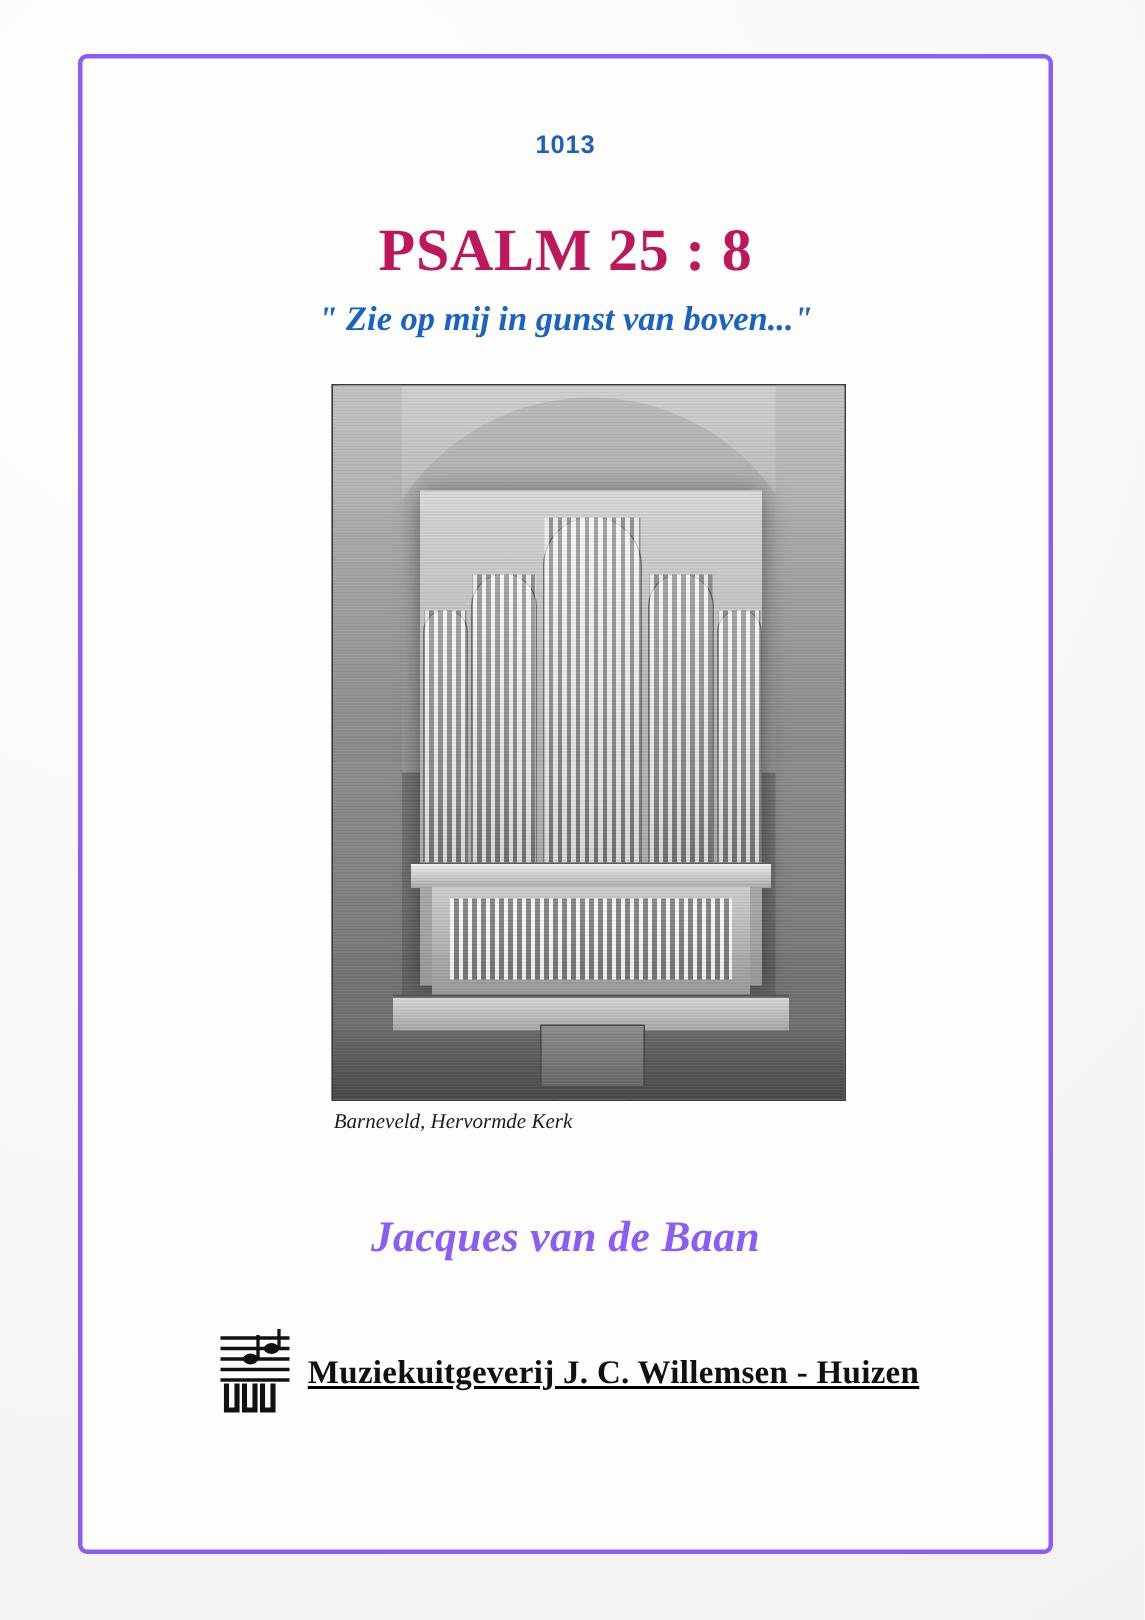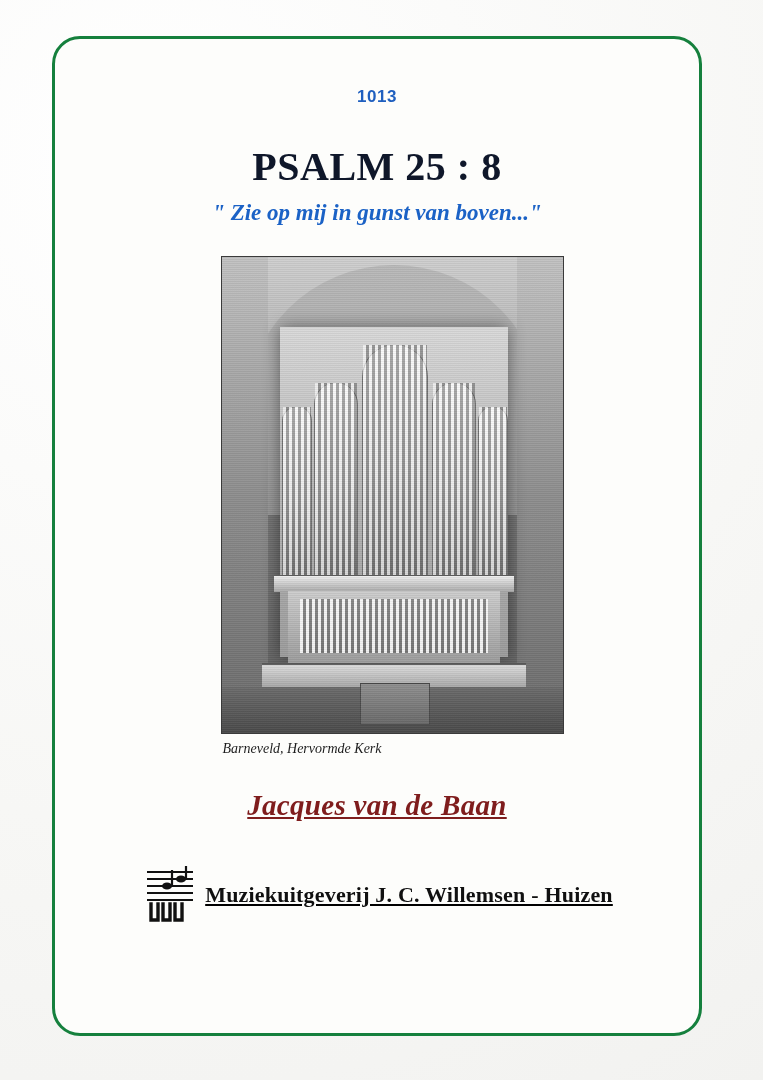--- a/index.html
+++ b/index.html
@@ -24,22 +24,22 @@
       radial-gradient(circle at 20% 15%, #ffffff 0%, #f7f7f5 60%, #f2f2f0 100%);
   }
 
   
   .cover-border {
     position: absolute;
     left: 52px;
     top: 36px;
     width: 650px;
     height: 1000px;
-    border: 3px solid #15803d;
-    border-radius: 28px;
+    border: 3px solid #8b5cf6;
+    border-radius: 6px;
     box-sizing: border-box;
     background: #fdfdfb;
   }
   .cover-inner {
     position: absolute;
     left: 0;
     top: 0;
     right: 0;
     bottom: 0;
     display: flex;
@@ -54,21 +54,21 @@
     font-weight: 600;
     color: #1f5fbf;
     letter-spacing: 0.5px;
   }
 
   .title-main {
     margin-top: 36px;
     font-family: "Liberation Serif", serif;
     font-weight: bold;
     font-size: 40px;
-    color: #0f172a;
+    color: #be185d;
     letter-spacing: 0.5px;
   }
 
   .title-sub {
     margin-top: 10px;
     font-family: "Liberation Serif", serif;
     font-weight: bold;
     font-style: italic;
     font-size: 23px;
     color: #1b62c6;
@@ -193,28 +193,27 @@
   .ph-grain {
     position: absolute; inset: 0;
     background-image: repeating-linear-gradient(0deg,
       rgba(255,255,255,0.04) 0px, rgba(255,255,255,0.04) 1px,
       rgba(0,0,0,0.05) 1px, rgba(0,0,0,0.05) 2px);
     pointer-events: none;
   }
 
   
   .composer {
-    margin-top: 32px;
+    margin-top: 52px;
     font-family: "Liberation Serif", serif;
     font-weight: bold;
     font-style: italic;
     font-size: 29px;
-    color: #7f1d1d;
+    color: #8b5cf6;
     letter-spacing: 0.3px;
-    text-decoration: underline;
   }
 
   
   .publisher-row {
     margin-top: 42px;
     display: flex;
     align-items: center;
     gap: 6px;
     text-decoration: underline;
   }

